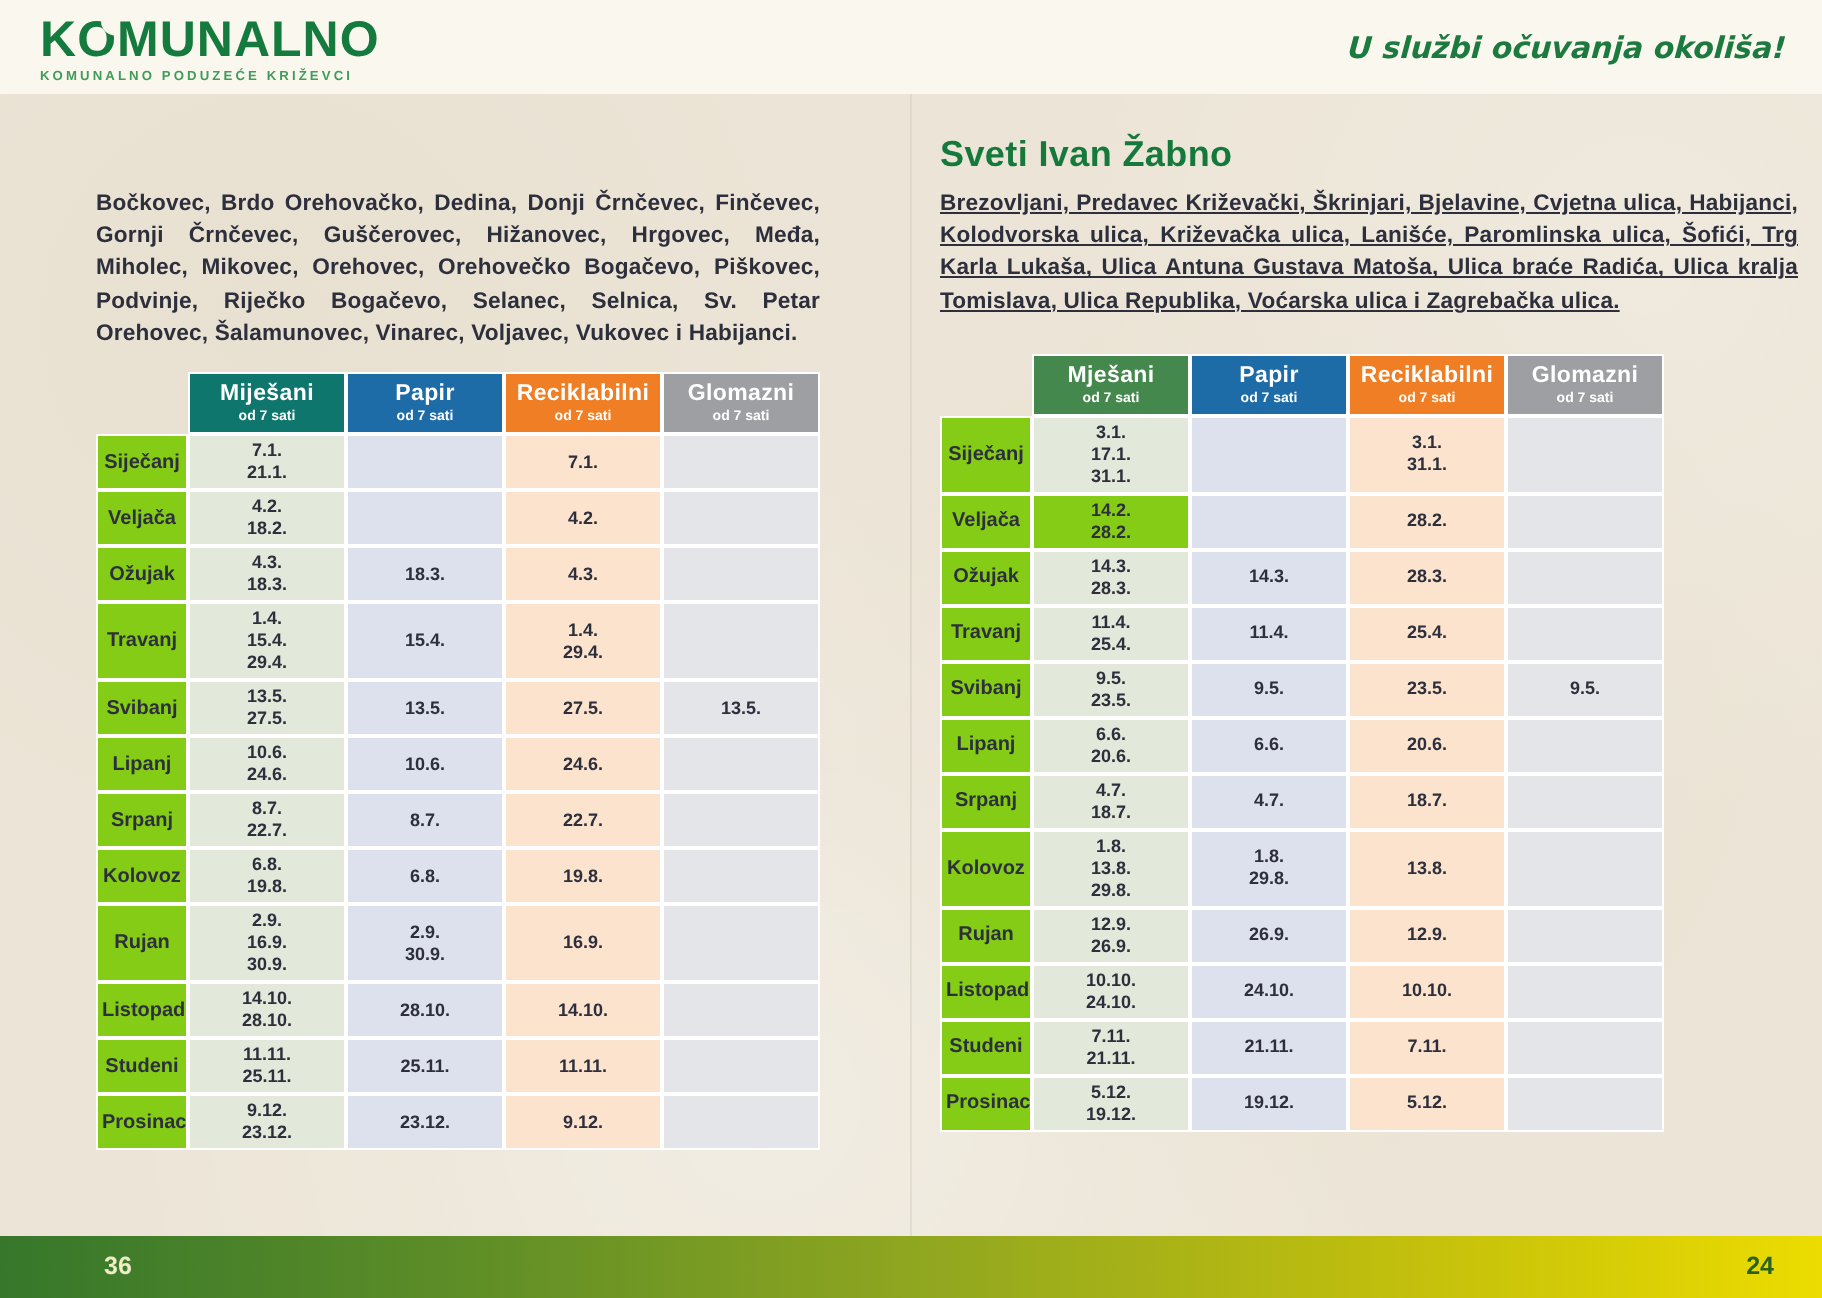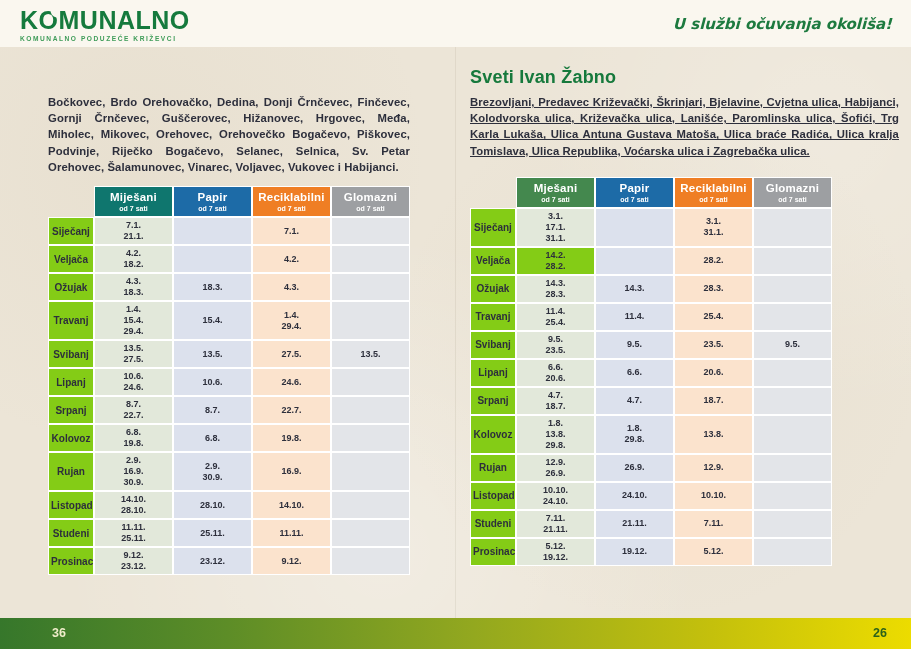--- a/index.html
+++ b/index.html
@@ -317,14 +317,14 @@
             <td class="datecell" style="background:#e3e5e9"></td>
           </tr>
         </tbody>
       </table>
   </div>
 </div>
 <div class="spine"></div>
 
 <div class="footer-bar">
   <span class="page-num page-num-left">36</span>
-  <span class="page-num page-num-right">26</span>
+  <span class="page-num page-num-right">24</span>
 </div>
 
 </body></html>

